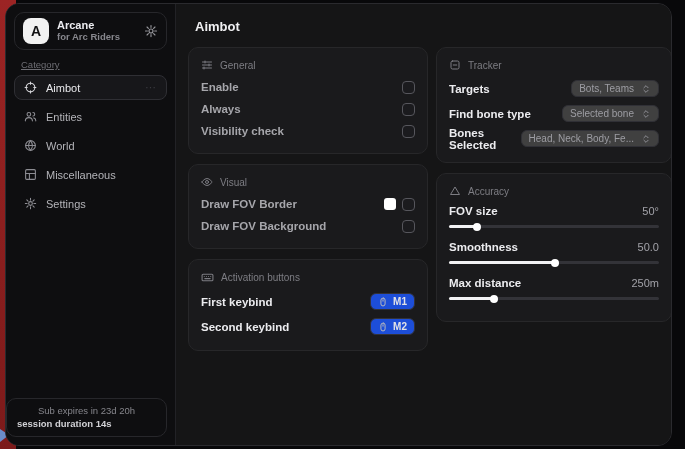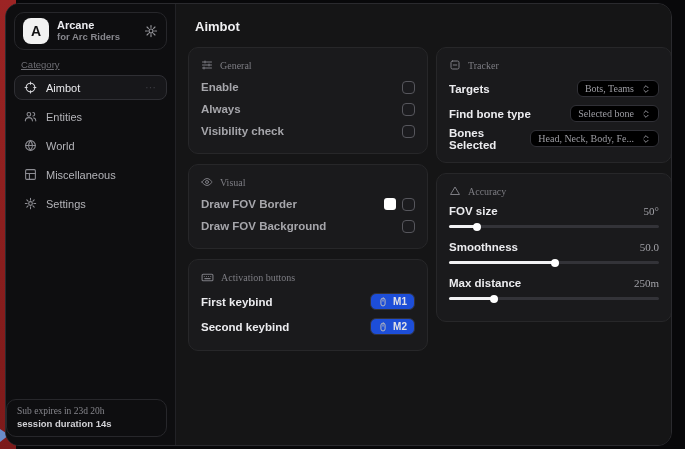--- a/index.html
+++ b/index.html
@@ -3,21 +3,21 @@
 <meta charset="utf-8">
 <style>
   * { margin:0; padding:0; box-sizing:border-box; }
   html,body { width:685px; height:449px; }
   body {
     background:#08080a;
     font-family:"Liberation Sans", sans-serif;
     position:relative; overflow:hidden;
     -webkit-font-smoothing:antialiased;
   }
-  .mono { font-family:Liberation Serif, serif; }
+  .mono { font-family:Liberation Sans, sans-serif;text-align:center; }
 
   
   .bg-red { position:absolute; left:0; top:0; width:16px; height:449px; background:linear-gradient(180deg,#9c2424,#7c1a1a); }
   .bg-dark-right { position:absolute; right:0; top:0; width:20px; height:449px; background:#08080a; }
   .blue-tri { position:absolute; left:0; top:429px; width:0; height:0;
     border-left:9px solid #6b8cc9; border-top:6px solid transparent; border-bottom:7px solid transparent; }
 
   
   .window {
     position:absolute; left:5px; top:3px; right:13px; bottom:3px;
@@ -83,21 +83,21 @@
   .swatch { width:12px; height:12px; border-radius:3px; cursor:pointer; }
 
   .key-btn {
     display:flex; align-items:center; gap:5px; background:#1d4ed8; border:1px solid #323238;
     border-radius:6px; padding:2px 7px; cursor:pointer;
     font-size:10px; font-weight:bold; color:#e2e2e6;
   }
   .key-btn .kb-icon { color:#b9b9be; display:flex; }
 
   .drop-btn {
-    display:flex; align-items:center; gap:7px; background:#000000; border:1px solid #303036;
+    display:flex; align-items:center; gap:7px; background:#404040; border:1px solid #303036;
     border-radius:6px; padding:2px 7px; cursor:pointer; max-width:140px;
     font-size:10px; color:#9d9da3; white-space:nowrap;
   }
   .drop-btn .db-icon { color:#8d8d93; display:flex; flex:none; }
 
   .acc-row { margin-top:3px; }
   .acc-top { display:flex; align-items:center; justify-content:space-between; height:17px; }
   .acc-value { font-size:11px; color:#a2a2a8; }
   .slider { position:relative; height:3px; background:#333338; border-radius:2px; margin:6px 0 10px; cursor:pointer; }
   .slider-fill { position:absolute; left:0; top:0; height:3px; background:#f2f2f3; border-radius:2px; }

